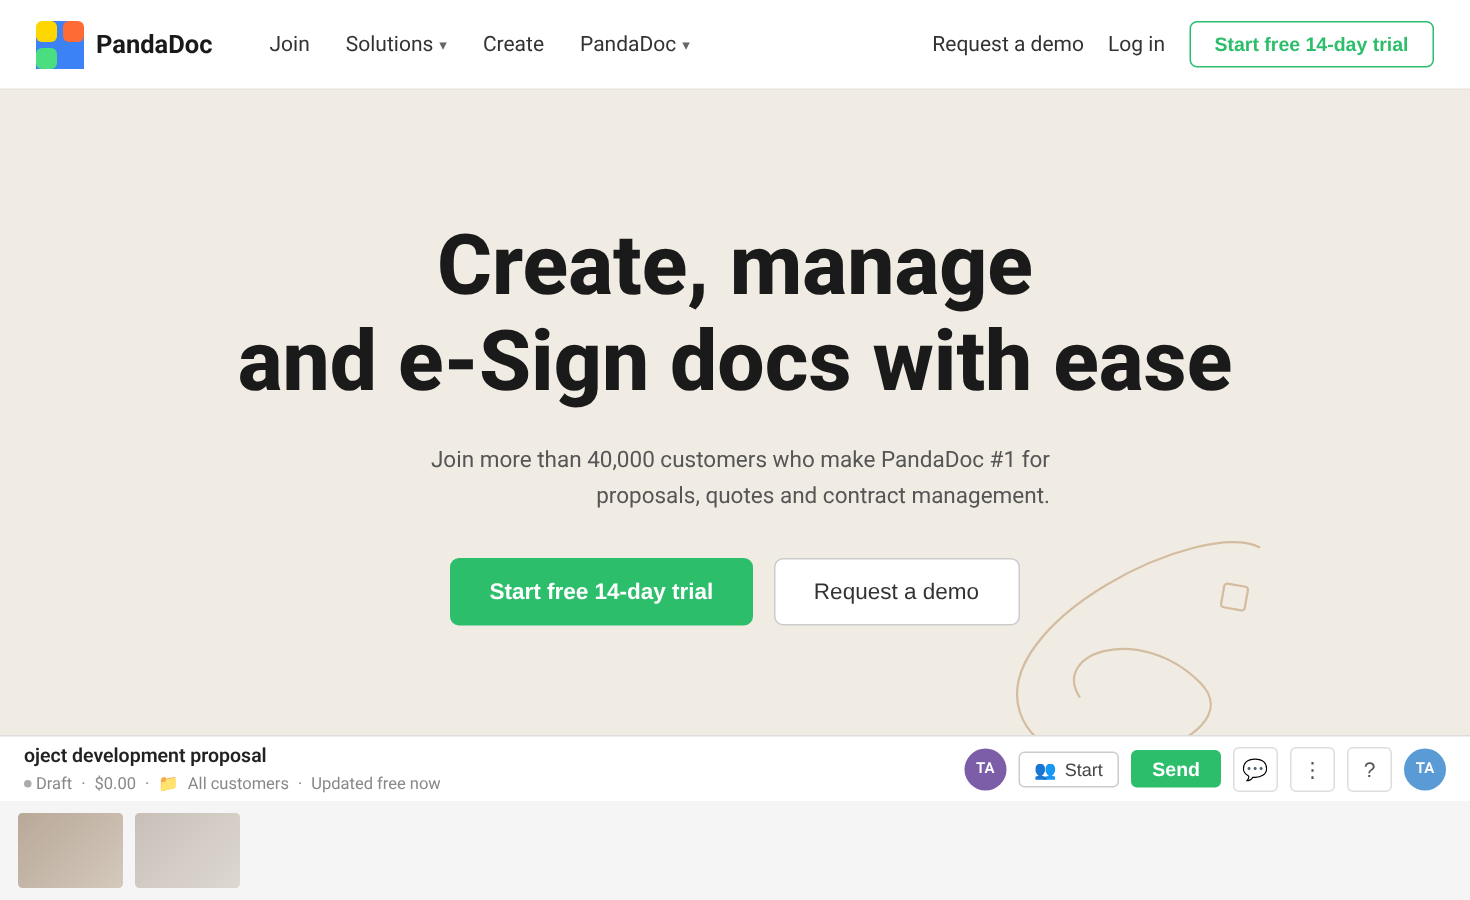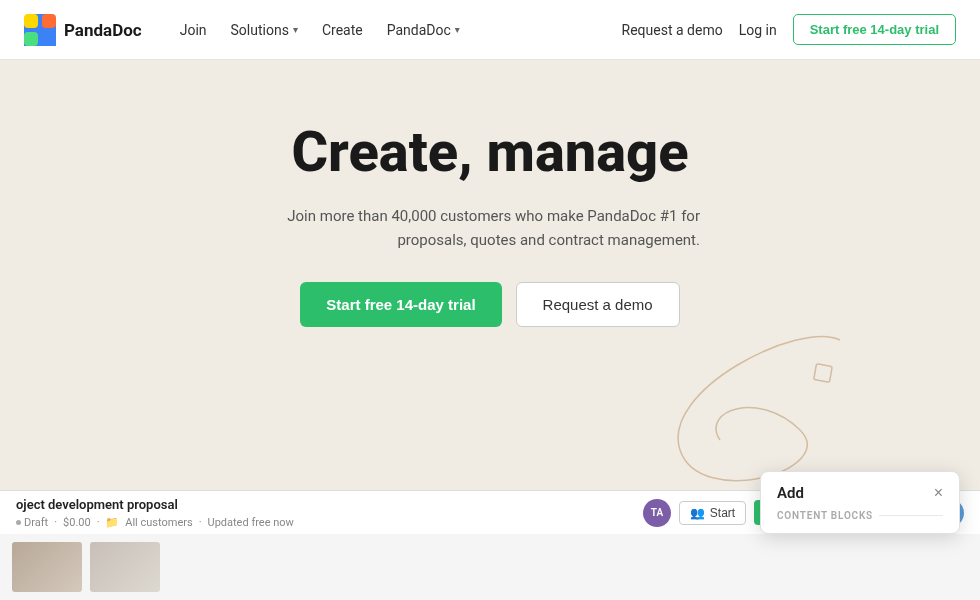--- a/index.html
+++ b/index.html
@@ -78,20 +78,21 @@
     
     .hero {
       background: #f0ece4;
       display: flex;
       flex-direction: column;
       align-items: center;
       padding-top: 60px;
       position: relative;
       height: 430px;
       overflow: hidden;
+      margin-top: 25px;
     }
     .hero h1 {
       font-size: 56px;
       font-weight: 800;
       color: #1a1a1a;
       text-align: center;
       line-height: 1.15;
       max-width: 700px;
     }
     .hero p {
@@ -411,20 +412,21 @@
   <div class="nav-right">
     <a class="nav-right-link">Request a demo</a>
     <a class="nav-right-link">Log in</a>
     <button class="btn-trial">Start free 14-day trial</button>
   </div>
 </nav>
 
 <section class="hero">
   <h1>
     <span>Create, manage</span><br>
+    <span>and e-Sign docs with ease</span>
   </h1>
   <p>Join more than 40,000 customers who make PandaDoc #1 for proposals, quotes and contract management.</p>
 
   <div class="hero-buttons">
     <button class="btn-start">Start free 14-day trial</button>
     <button class="btn-demo">Request a demo</button>
   </div>
 
   <svg class="swirl-svg" viewBox="0 0 280 200" fill="none" xmlns="http://www.w3.org/2000/svg">
     <path d="M 240 30 C 200 10, 60 80, 80 140 C 100 200, 240 160, 200 120 C 160 80, 100 100, 120 130" stroke="#c8a882" stroke-width="1.5" fill="none"></path>
@@ -486,22 +488,13 @@
 
   <div class="doc-thumb-row">
     <div class="thumb">
       <div class="thumb-img" style="background: linear-gradient(135deg, #b8a898 0%, #d4c9bc 100%);"></div>
     </div>
     <div class="thumb">
       <div class="thumb-img-2" style="background: linear-gradient(135deg, #c8c0b8 0%, #ddd8d0 100%);"></div>
     </div>
   </div>
 
-  <div class="add-popup">
-    <div class="add-popup-header">
-      <span class="add-popup-title">Add</span>
-      <button class="close-popup">×</button>
-    </div>
-    <div class="add-popup-label">
-      <span>CONTENT BLOCKS</span>
-    </div>
-  </div>
 </div>
 
 </body></html>

